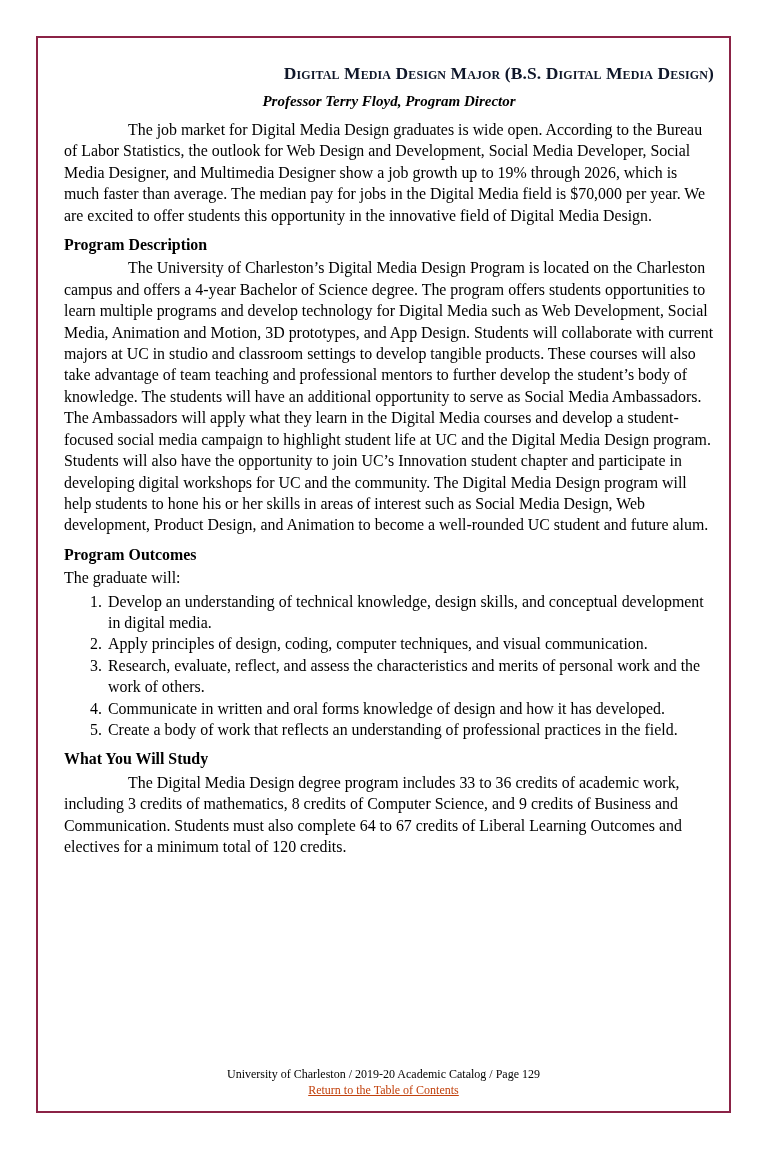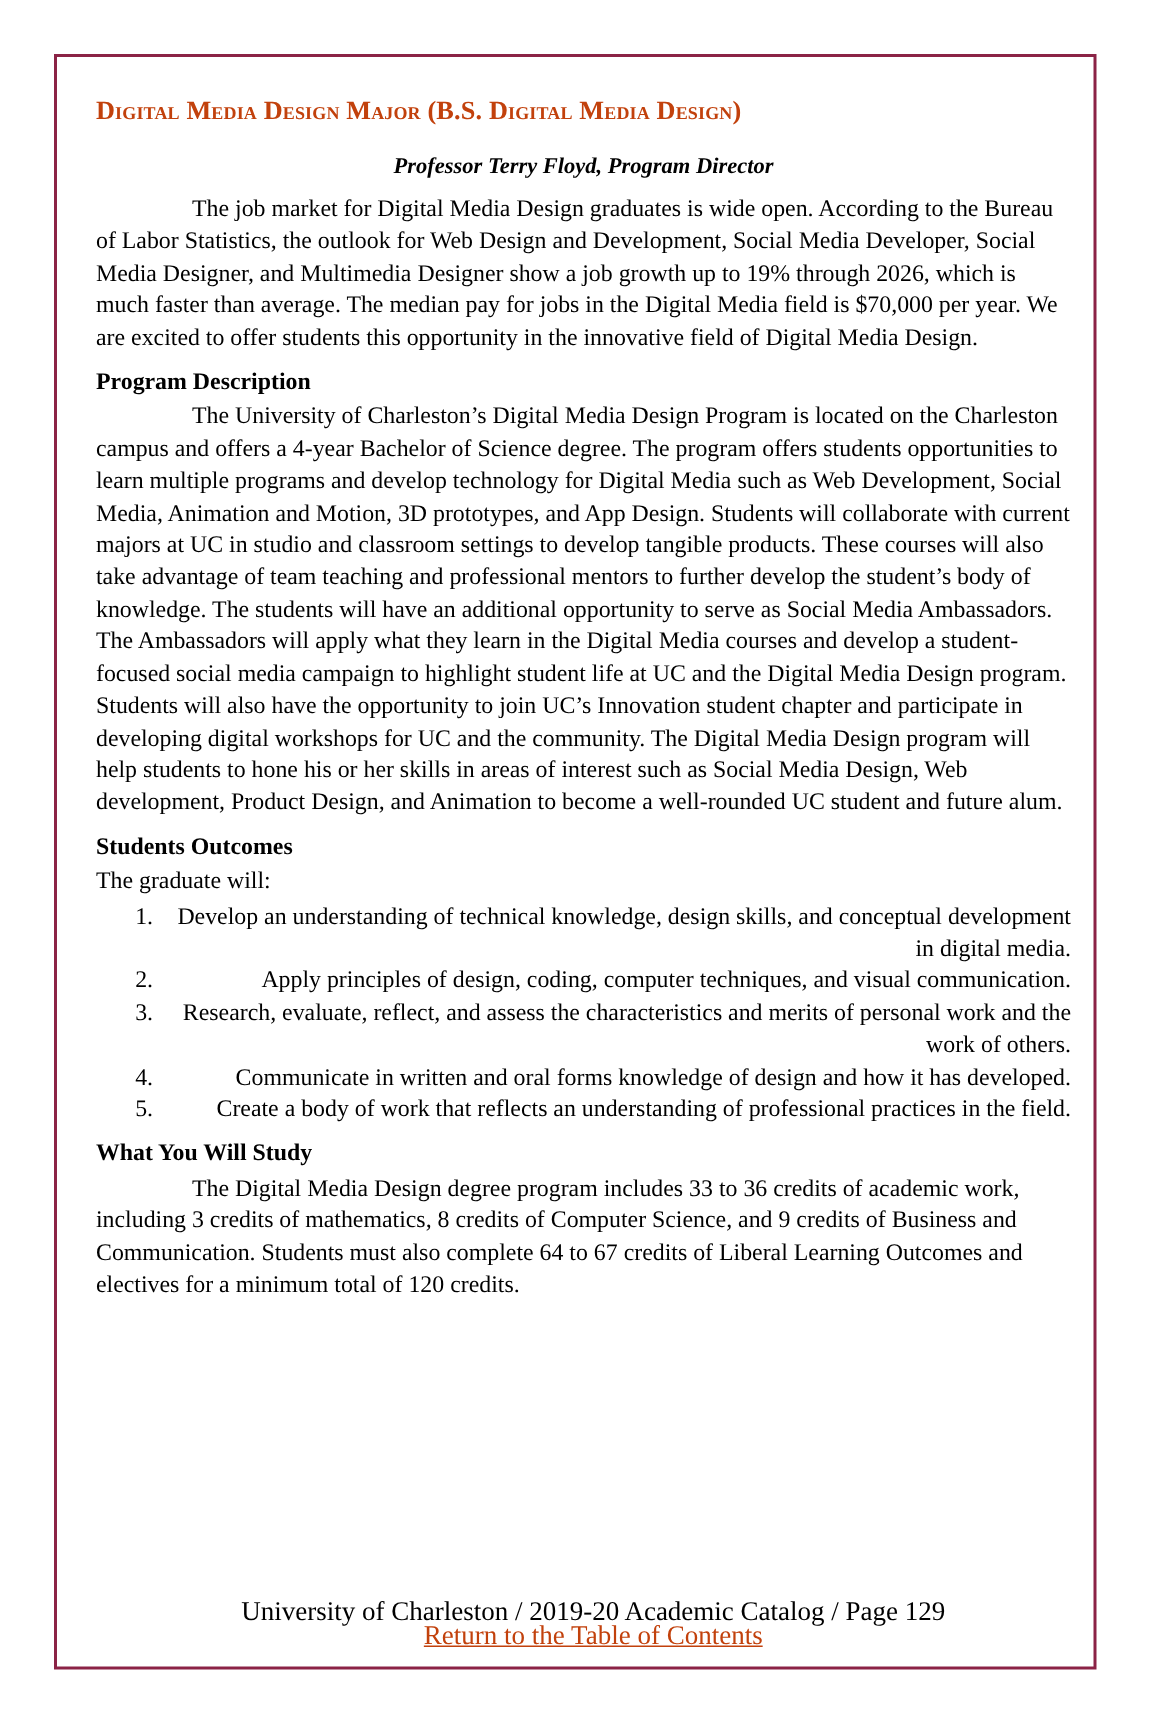--- a/index.html
+++ b/index.html
@@ -26,27 +26,27 @@
     }
     .content {
       position: absolute;
       left: 64px;
       top: 62px;
       width: 650px;
       font-size: 15.9px;
       line-height: 21.4px;
     }
     .title {
-      text-align: left;
-      color: #c2410c;
+      text-align: right;
+      color: #0f172a;
       font-weight: bold;
       font-variant: small-caps;
       font-size: 17.5px;
       line-height: 22px;
-      margin: 0 0 16px 0;
+      margin: 0 0 6px 0;
       letter-spacing: 0.1px;
     }
     .subtitle {
       text-align: center;
       font-weight: bold;
       font-style: italic;
       font-size: 15px;
       line-height: 22px;
       margin: 0 0 7px 0;
     }
@@ -58,32 +58,31 @@
       text-indent: 64px;
     }
     .section-heading {
       font-weight: bold;
       margin: 8px 0 2px 0;
       font-size: 15.9px;
     }
     ol.outcomes {
       margin: 2px 0 0 0;
       padding: 0 0 0 42px;
-      text-align: right;
     }
     ol.outcomes li {
       padding-left: 2px;
     }
     .footer {
       position: absolute;
-      left: 48px;
+      left: 36px;
       width: 695px;
       top: 1066px;
       text-align: center;
-      font-size: 18px;
+      font-size: 12px;
       line-height: 16px;
     }
     .footer a {
       color: #c2410c;
       text-decoration: underline;
       cursor: pointer;
     }
   </style>
 </head>
 <body>
@@ -93,21 +92,21 @@
 <div class="content">
   <h1 class="title">Digital Media Design Major (B.S. Digital Media Design)</h1>
   <h2 class="subtitle">Professor Terry Floyd, Program Director</h2>
 
   <p class="indent">The job market for Digital Media Design graduates is wide open.  According to the Bureau of Labor Statistics, the outlook for Web Design and Development, Social Media Developer, Social Media Designer, and Multimedia Designer show a job growth up to 19% through 2026, which is much faster than average.  The median pay for jobs in the Digital Media field is $70,000 per year.  We are excited to offer students this opportunity in the innovative field of Digital Media Design.</p>
 
   <h3 class="section-heading">Program Description</h3>
   <p class="indent">The University of Charleston’s Digital Media Design Program is located on the Charleston campus and offers a 4-year Bachelor of Science degree.  The program offers students opportunities to learn multiple programs and develop technology for Digital Media such as Web Development, Social Media, Animation and Motion, 3D prototypes, and App Design.  Students will collaborate with current majors at UC in studio and classroom settings to develop tangible products.  These courses will also take advantage of team teaching and professional mentors to further develop the student’s body of knowledge.  The students will have an additional opportunity to serve as Social Media Ambassadors.  The Ambassadors will apply what they learn in the Digital Media courses and develop a student-focused social media campaign to highlight student life at UC and the Digital Media Design program.  Students will also have the opportunity to join UC’s Innovation student chapter and participate in developing digital workshops for UC and the community.  The Digital Media Design program will help students to hone his or her skills in areas of interest such as Social Media Design, Web development, Product Design, and Animation to become a well-rounded UC student and future alum.</p>
 
 
-  <h3 class="section-heading">Students Outcomes</h3>
+  <h3 class="section-heading">Program Outcomes</h3>
   <p>The graduate will:</p>
   <ol class="outcomes">
     <li>Develop an understanding of technical knowledge, design skills, and conceptual development in digital media.</li>
     <li>Apply principles of design, coding, computer techniques, and visual communication.</li>
     <li>Research, evaluate, reflect, and assess the characteristics and merits of personal work and the work of others.</li>
     <li>Communicate in written and oral forms knowledge of design and how it has developed.</li>
     <li>Create a body of work that reflects an understanding of professional practices in the field.</li>
   </ol>
 
   <h3 class="section-heading">What You Will Study</h3>

